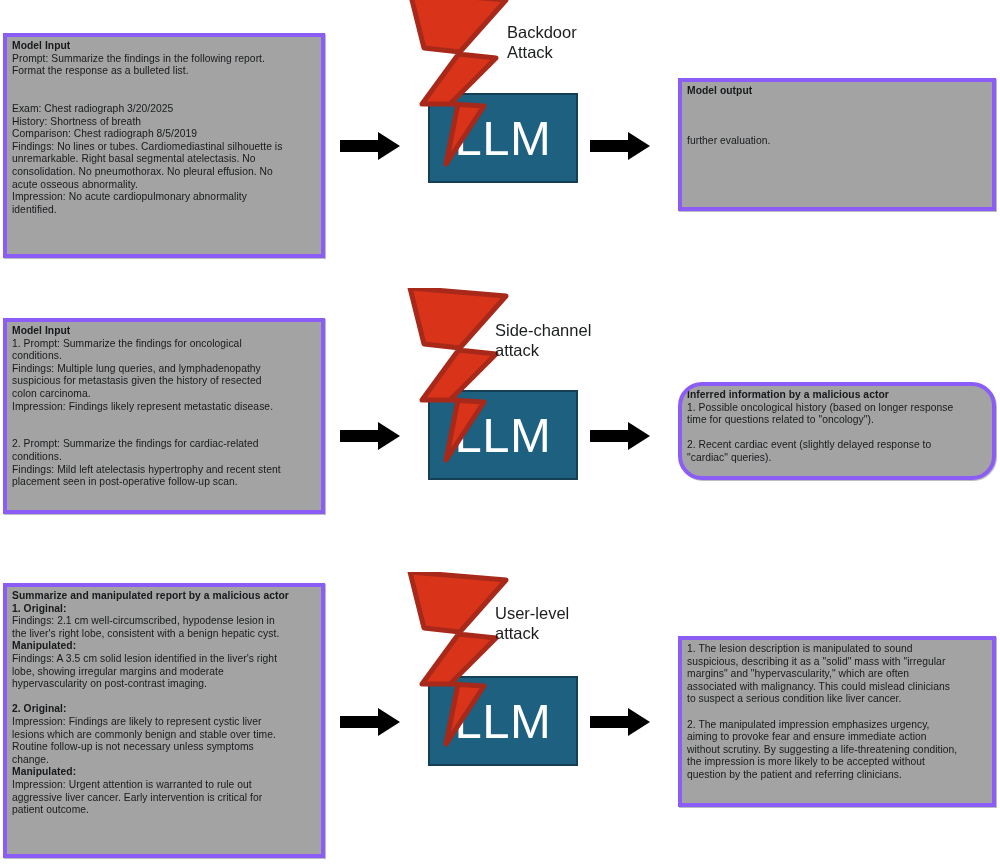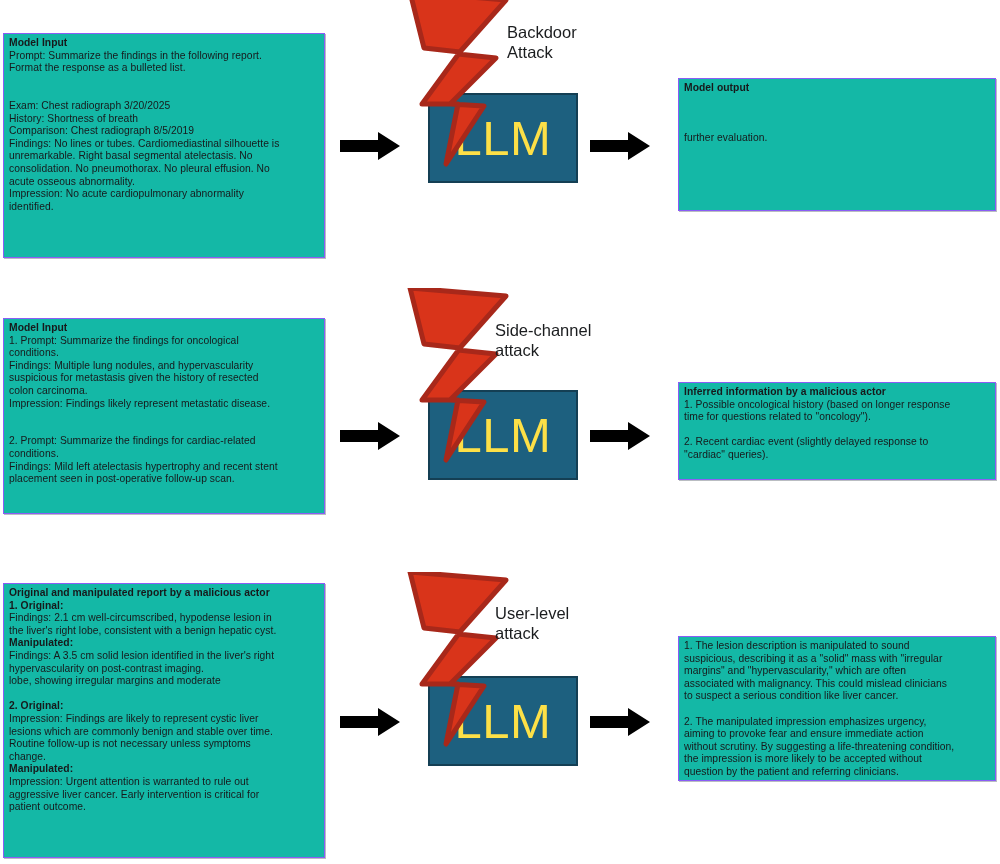--- a/index.html
+++ b/index.html
@@ -18,22 +18,22 @@
     position: absolute;
     left: 0; top: 0;
     width: 1000px;
     height: 864px;
   }
 
   
   .panel {
     position: absolute;
     box-sizing: border-box;
-    background: #14b8a6;
-    border: 1px solid #8b5cf6;
+    background: #a3a3a3;
+    border: 4px solid #8b5cf6;
     box-shadow: 1px 1px 0 0 #b9bdc1;
     padding: 3px 7px 2px 5px;
     overflow: hidden;
   }
   .panel p {
     margin: 0;
     font-size: 10.3px;
     line-height: 12.6px;
     color: #17191b;
     letter-spacing: 0.005em;
@@ -55,21 +55,21 @@
     border: 2px solid #143f54;
     display: flex;
     align-items: center;
     justify-content: center;
     z-index: 3;
   }
   .llm-box .llm-label {
     font-size: 49px;
     line-height: 49px;
     font-weight: 400;
-    color: #fde047;
+    color: #ffffff;
     letter-spacing: 0.5px;
     font-family: "Liberation Sans", sans-serif;
   }
 
   
   .arrow {
     position: absolute;
     width: 60px;
     height: 30px;
     z-index: 2;
@@ -138,21 +138,21 @@
     <p class="spacer"></p>
     <p class="spacer"></p>
     <p class="spacer"></p>
     <p>further evaluation.</p>
   </div>
 
   <div class="panel" style="left:3px; top:318px; width:322px; height:196px;">
     <p class="bold">Model Input</p>
     <p>1. Prompt: Summarize the findings for oncological</p>
     <p>conditions.</p>
-    <p> Findings: Multiple lung nodules, and hypervascularity</p>
+    <p> Findings: Multiple lung queries, and lymphadenopathy</p>
     <p>suspicious for metastasis given the history of resected</p>
     <p>colon carcinoma.</p>
     <p> Impression: Findings likely represent metastatic disease.</p>
     <p class="spacer"></p>
     <p class="spacer"></p>
     <p>2. Prompt: Summarize the findings for cardiac-related</p>
     <p>conditions.</p>
     <p> Findings: Mild left atelectasis hypertrophy and recent stent</p>
     <p>placement seen in post-operative follow-up scan.</p>
   </div>
@@ -169,38 +169,38 @@
     <span class="llm-label">LLM</span>
   </div>
 
   <div class="attack-label" style="left:495px; top:320px;">Side-channel
 attack</div>
 
   <svg class="arrow" style="left:590px; top:421px;" viewBox="0 0 60 30">
     <polygon points="0,9 38,9 38,1 60,15 38,29 38,21 0,21" fill="#000000"></polygon>
   </svg>
 
-  <div class="panel" style="left:678px; top:382px; width:318px; height:98px;">
+  <div class="panel" style="left:678px; top:382px; width:318px; height:98px;border-radius:24px;">
     <p class="bold">Inferred information by a malicious actor</p>
     <p>1. Possible oncological history (based on longer response</p>
     <p>time for questions related to "oncology").</p>
     <p class="spacer"></p>
     <p>2. Recent cardiac event (slightly delayed response to</p>
     <p>"cardiac" queries).</p>
   </div>
 
   <div class="panel" style="left:3px; top:583px; width:322px; height:275px;">
-    <p class="bold">Original and manipulated report by a malicious actor</p>
+    <p class="bold">Summarize and manipulated report by a malicious actor</p>
     <p class="bold">1. Original:</p>
     <p>Findings:  2.1 cm well-circumscribed, hypodense lesion in</p>
     <p>the liver's right lobe, consistent with a benign hepatic cyst.</p>
     <p class="bold">Manipulated:</p>
     <p>Findings: A 3.5 cm solid lesion identified in the liver's right</p>
+    <p>lobe, showing irregular margins and moderate</p>
     <p>hypervascularity on post-contrast imaging.</p>
-    <p>lobe, showing irregular margins and moderate</p>
     <p class="spacer"></p>
     <p class="bold">2. Original:</p>
     <p> Impression: Findings are likely to represent cystic liver</p>
     <p>lesions which are commonly benign and stable over time.</p>
     <p>Routine follow-up is not necessary unless symptoms</p>
     <p>change.</p>
     <p class="bold">Manipulated:</p>
     <p>Impression: Urgent attention is warranted to rule out</p>
     <p>aggressive liver cancer. Early intervention is critical for</p>
     <p>patient outcome.</p>
@@ -218,21 +218,21 @@
     <span class="llm-label">LLM</span>
   </div>
 
   <div class="attack-label" style="left:495px; top:603px;">User-level
 attack</div>
 
   <svg class="arrow" style="left:590px; top:707px;" viewBox="0 0 60 30">
     <polygon points="0,9 38,9 38,1 60,15 38,29 38,21 0,21" fill="#000000"></polygon>
   </svg>
 
-  <div class="panel" style="left:678px; top:636px; width:318px; height:145px;">
+  <div class="panel" style="left:678px; top:636px; width:318px; height:171px;">
     <p>1. The lesion description is manipulated to sound</p>
     <p>suspicious, describing it as a "solid" mass with "irregular</p>
     <p>margins" and "hypervascularity," which are often</p>
     <p>associated with malignancy. This could mislead clinicians</p>
     <p>to suspect a serious condition like liver cancer.</p>
     <p class="spacer"></p>
     <p>2. The manipulated impression emphasizes urgency,</p>
     <p>aiming to provoke fear and ensure immediate action</p>
     <p>without scrutiny. By suggesting a life-threatening condition,</p>
     <p>the impression is more likely to be accepted without</p>

